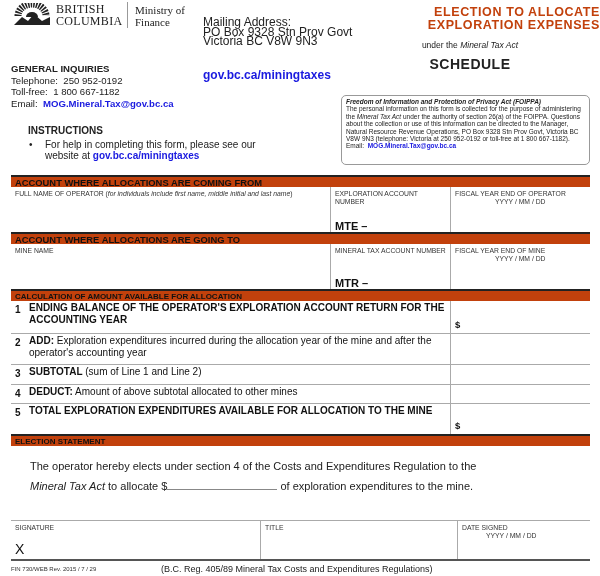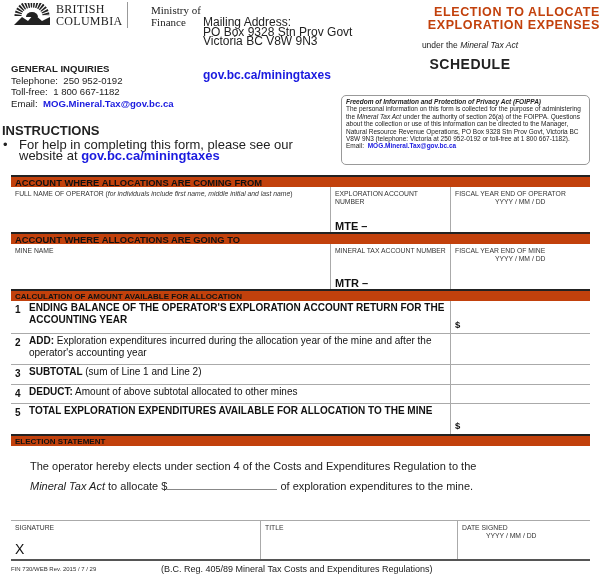--- a/index.html
+++ b/index.html
@@ -6,30 +6,30 @@
   html, body { width: 600px; height: 576px; background: #ffffff; overflow: hidden; }
   body { font-family: "Liberation Sans", sans-serif; color: #111; position: relative; }
 
   .abs { position: absolute; }
   .blue { color: #1a1adf; font-weight: bold; margin-top: 24px; }
 
   
   .logo { left: 12px; top: 3px; width: 40px; height: 24px; }
   .bc-text { left: 56px; top: 3px; font-family: "Liberation Serif", serif; font-size: 12px; line-height: 12px; letter-spacing: 0.3px; color: #222; }
   .bc-divider { left: 127px; top: 2px; width: 1px; height: 26px; background: #999; }
-  .ministry { left: 135px; top: 4px; font-family: "Liberation Serif", serif; font-size: 11px; line-height: 12px; color: #222; margin-left: 16px; }
+  .ministry { left: 135px; top: 4px; font-family: "Liberation Serif", serif; font-size: 11px; line-height: 12px; color: #222; }
   .mailing { left: 203px; top: 18px; font-size: 12px; line-height: 9.5px; color: #222; }
 
   .title { left: 340px; top: 6px; width: 260px; text-align: right; font-weight: bold; font-size: 12.5px; line-height: 13px; letter-spacing: 0.6px; color: #c2410c; }
   .subtitle { left: 340px; top: 40px; width: 260px; text-align: center; font-size: 8.5px; color: #222; }
   .schedule { left: 340px; top: 56px; width: 260px; text-align: center; font-weight: bold; font-size: 14px; letter-spacing: 0.5px; color: #222; }
 
   .gen-inq { left: 11px; top: 63px; font-size: 9.6px; line-height: 11.5px; color: #222; }
   .gen-inq .h { font-weight: bold; }
-  .instr { left: 2px; top: 125px; font-size: 13px; line-height: 11.5px; color: #222; }
+  .instr { left: 28px; top: 125px; font-size: 10px; line-height: 11.5px; color: #222; }
   .instr .h { font-weight: bold; margin-bottom: 2px; }
   .instr .bul { display: flex; }
   .instr .dot { width: 17px; padding-left: 1px; }
 
   .foippa { left: 341px; top: 95px; width: 249px; height: 70px; border: 1px solid #999; border-radius: 5px; padding: 2px 4px; font-size: 6.5px; line-height: 7.4px; color: #222; }
   .foippa .h { font-weight: bold; font-style: italic; }
 
   
   .form { left: 11px; top: 175px; width: 579px; }
   .sec-head { background: #c2410c; font-weight: bold; font-size: 9.4px; height: 12px; line-height: 12px; padding-left: 4px; border-top: 2px solid #222; color: #111; }

